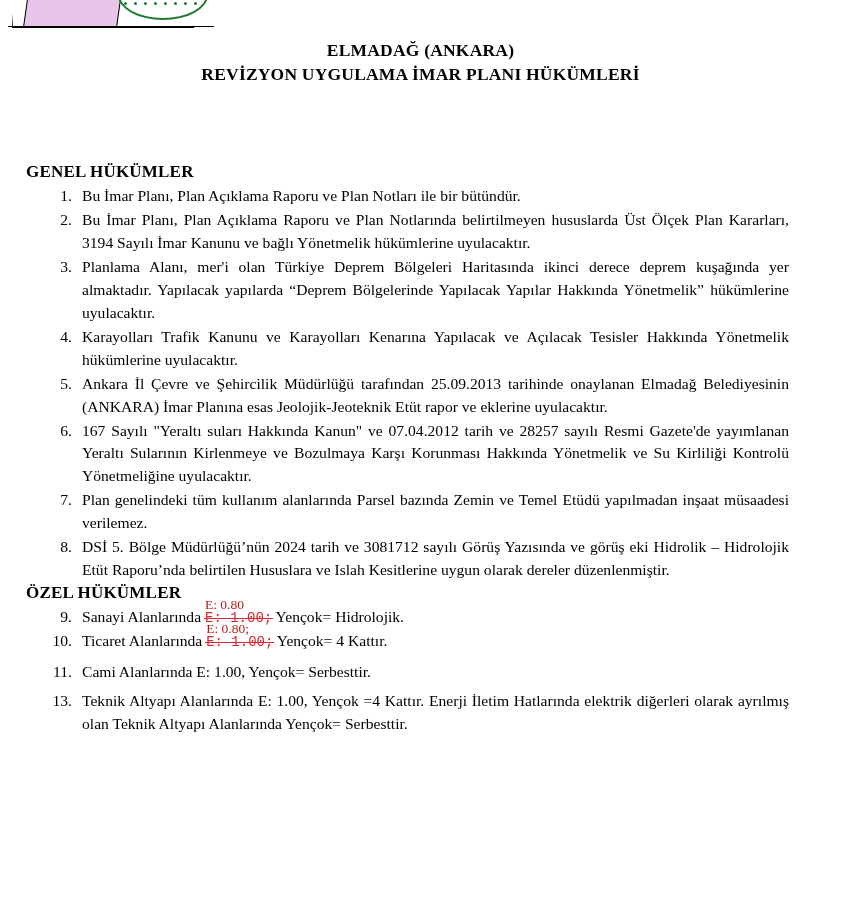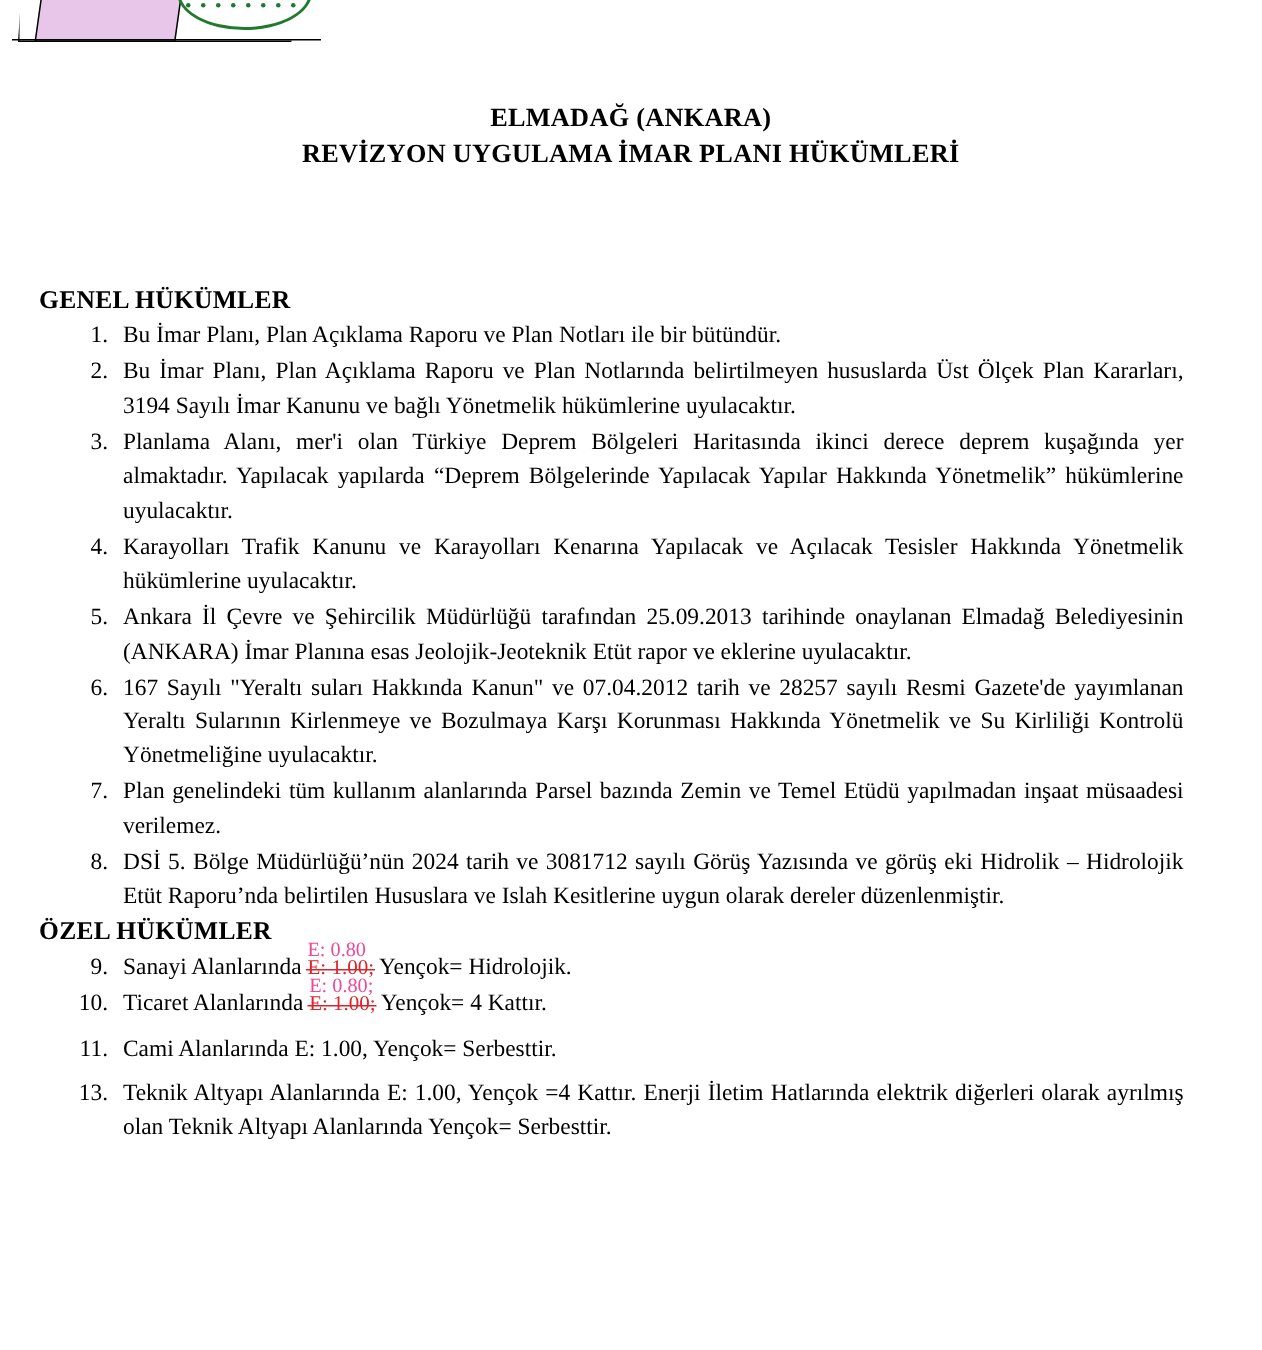--- a/index.html
+++ b/index.html
@@ -73,21 +73,21 @@
     left: 8px;
     top: 26px;
     width: 206px;
     height: 0;
     border-top: 1.5px solid #000;
   }
 
   
   .title-block {
     text-align: center;
-    margin-top: 32px;
+    margin-top: 4px;
     line-height: 1.38;
   }
   .title-line {
     font-size: 17.5px;
     font-weight: bold;
     letter-spacing: 0.2px;
   }
 
   
   .doc-body {
@@ -127,34 +127,35 @@
     position: relative;
     display: inline-block;
     color: #d8262c;
     font-size: 14px;
     line-height: 1;
     white-space: nowrap;
   }
   .redline .old {
     position: relative;
     color: #d8262c;
+    font-family: Liberation Mono, monospace;
   }
   .redline .old::after {
     content: "";
     position: absolute;
     left: -1px;
     right: -1px;
     top: 52%;
     border-top: 1.4px solid #d8262c;
   }
   .redline .new {
     position: absolute;
     left: 0;
     top: -13px;
-    color: #ec4899;
+    color: #b91c1c;
     font-size: 13.5px;
     white-space: nowrap;
   }
 </style>
 </head>
 <body>
 
 <div class="map-strip">
   <div class="map-shape-a"></div>
   <div class="map-shape-b"></div>

